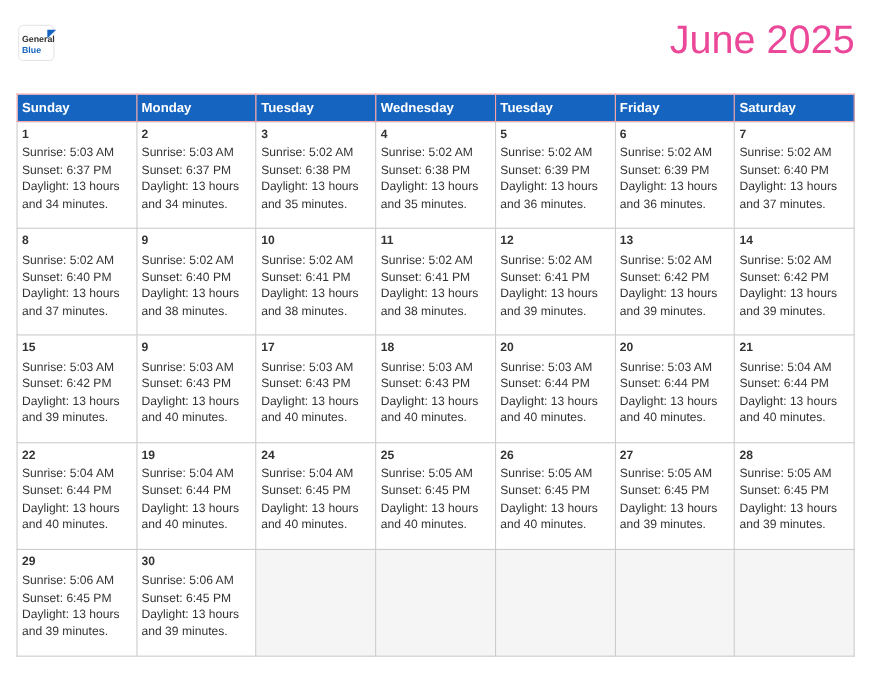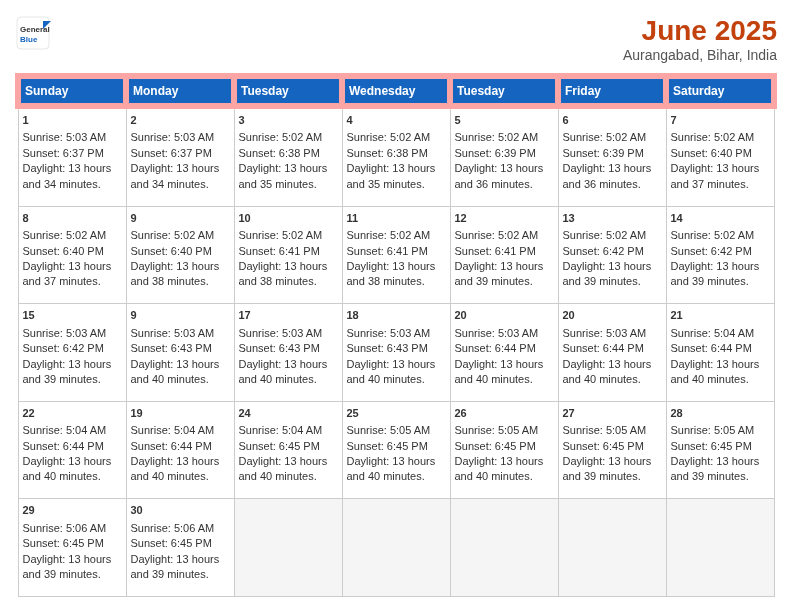--- a/index.html
+++ b/index.html
@@ -13,49 +13,49 @@
     .page {
       width: 792px;
       height: 612px;
       padding: 15px;
       display: flex;
       flex-direction: column;
     }
     .header {
       display: flex;
       justify-content: space-between;
-      align-items: flex-start;
-      margin-bottom: 10px;
+      align-items: flex-end;
+      margin-bottom: 28px;
     }
     .title-area {
       text-align: right;
     }
     .month-title {
-      font-size: 28px;
-      font-weight: bold;
-      color: #c2410c;
+      font-size: 36px;
+      font-weight: normal;
+      color: #ec4899;
     }
     .location {
       font-size: 14px;
       color: #555;
     }
     .calendar {
       width: 100%;
       border-collapse: collapse;
       flex: 1;
       font-size: 9.5px;
     }
     .calendar thead tr th {
       background-color: #1565c0;
       color: #fff;
       padding: 5px 4px;
       text-align: left;
       font-size: 12px;
       font-weight: bold;
-      border: 6px solid #fca5a5;
+      border: 1px solid #fca5a5;
     }
     .calendar tbody tr td {
       border: 1px solid #ccc;
       padding: 4px 4px;
       vertical-align: top;
       width: 14.28%;
       color: #333;
       line-height: 1.4;
     }
     .calendar tbody tr td.empty {
@@ -85,21 +85,20 @@
     <div class="logo-wrapper">
       <svg width="36" height="36" viewBox="0 0 36 36">
         <rect x="2" y="2" width="32" height="32" rx="4" fill="white" stroke="#ccc" stroke-width="0.5"></rect>
         <text x="5" y="17" font-size="8" font-weight="bold" fill="#333" font-family="Arial">General</text>
         <text x="5" y="27" font-size="8" font-weight="bold" fill="#1565c0" font-family="Arial">Blue</text>
         <polygon points="28,6 36,6 28,14" fill="#1565c0"></polygon>
       </svg>
     </div>
     <div class="title-area">
       <div class="month-title">June 2025</div>
-      <div class="location">Aurangabad, Bihar, India</div>
     </div>
   </div>
 
   <table class="calendar">
     <thead>
       <tr>
         <th>Sunday</th>
         <th>Monday</th>
         <th>Tuesday</th>
         <th>Wednesday</th>

